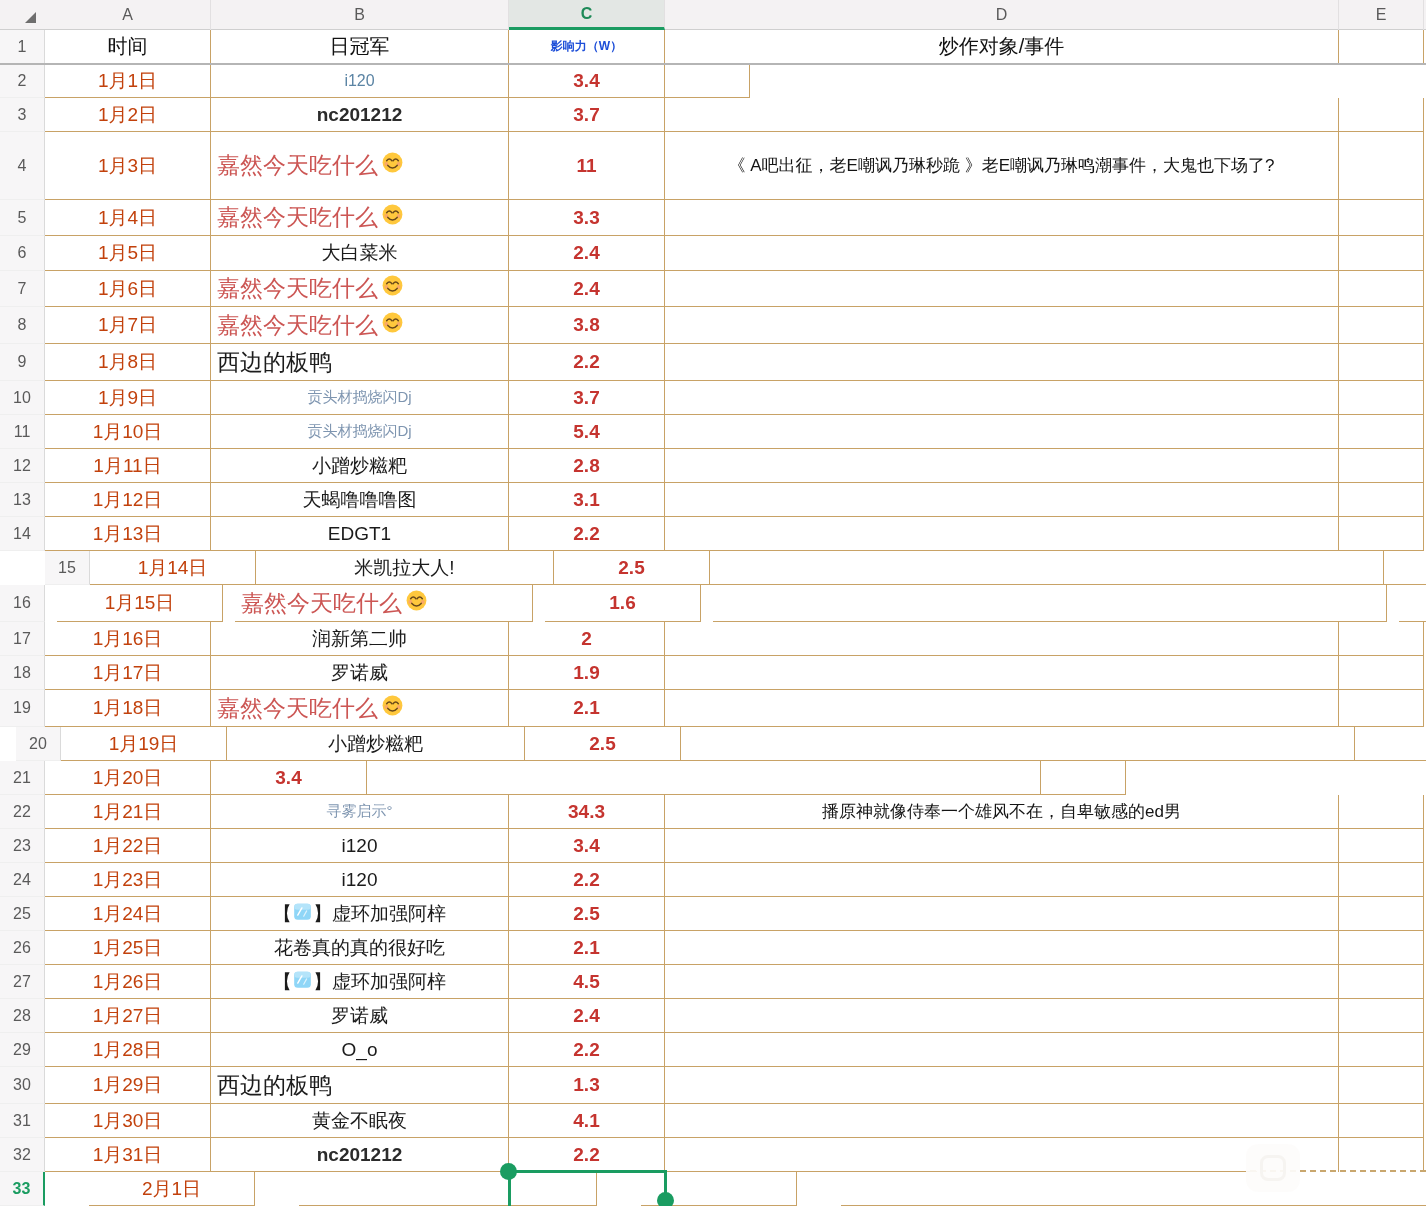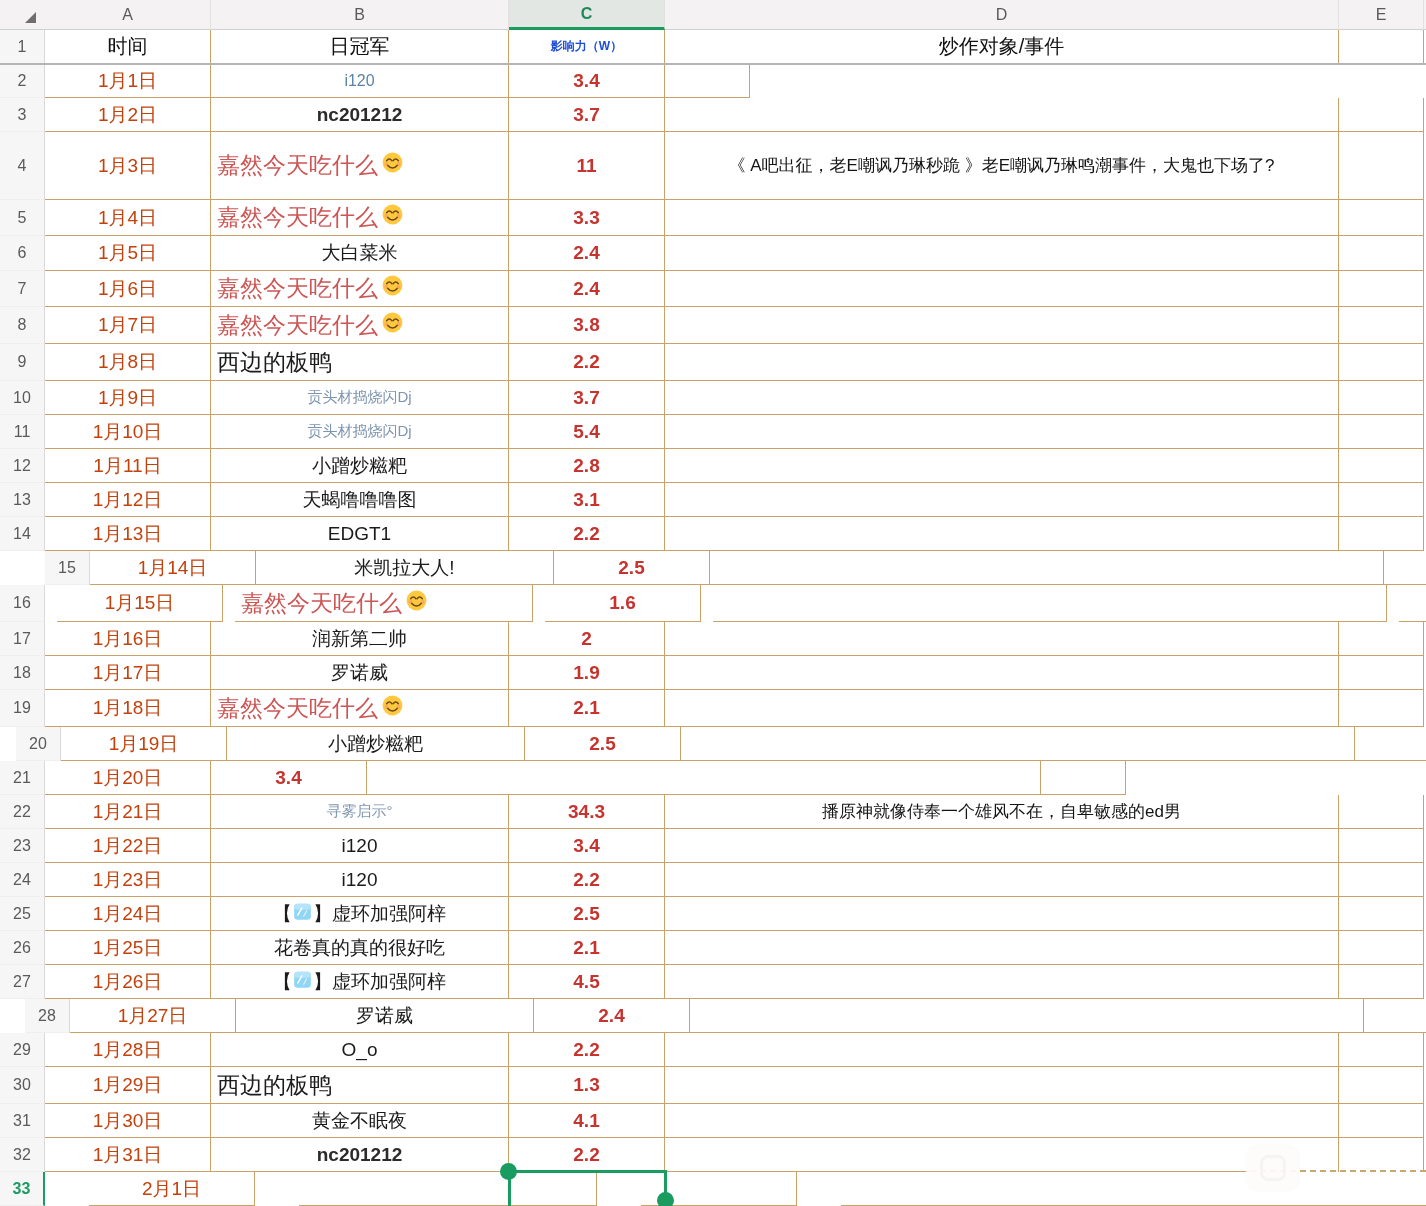--- a/index.html
+++ b/index.html
@@ -349,21 +349,21 @@
         <div class="cell w-b b-default">【<span class="emoji ice"><svg viewBox="0 0 32 32" width="19" height="19">
               <rect x="2" y="3" width="28" height="27" rx="6" fill="#8FD6F7"></rect>
               <rect x="2" y="3" width="28" height="10" rx="5" fill="#B4E4FA"></rect>
               <path d="M8 22 L15 10" stroke="#FFFFFF" stroke-width="2.4" stroke-linecap="round"></path>
               <path d="M18 24 L23 15" stroke="#DFF3FC" stroke-width="2" stroke-linecap="round"></path>
             </svg></span>】虚环加强阿梓</div>
         <div class="cell w-c c-val">4.5</div>
         <div class="cell w-d d-center"></div>
         <div class="cell w-e"></div>
       </div>
-      <div class="row" style="height: 34px; padding-left: 25px;">
+      <div class="row" style="height: 34px;">
         <div class="gut w-g">28</div>
         <div class="cell w-a a-date">1月27日</div>
         <div class="cell w-b b-default">罗诺威</div>
         <div class="cell w-c c-val">2.4</div>
         <div class="cell w-d d-center"></div>
         <div class="cell w-e"></div>
       </div>
       <div class="row" style="height: 34px;">
         <div class="gut w-g">29</div>
         <div class="cell w-a a-date">1月28日</div>

